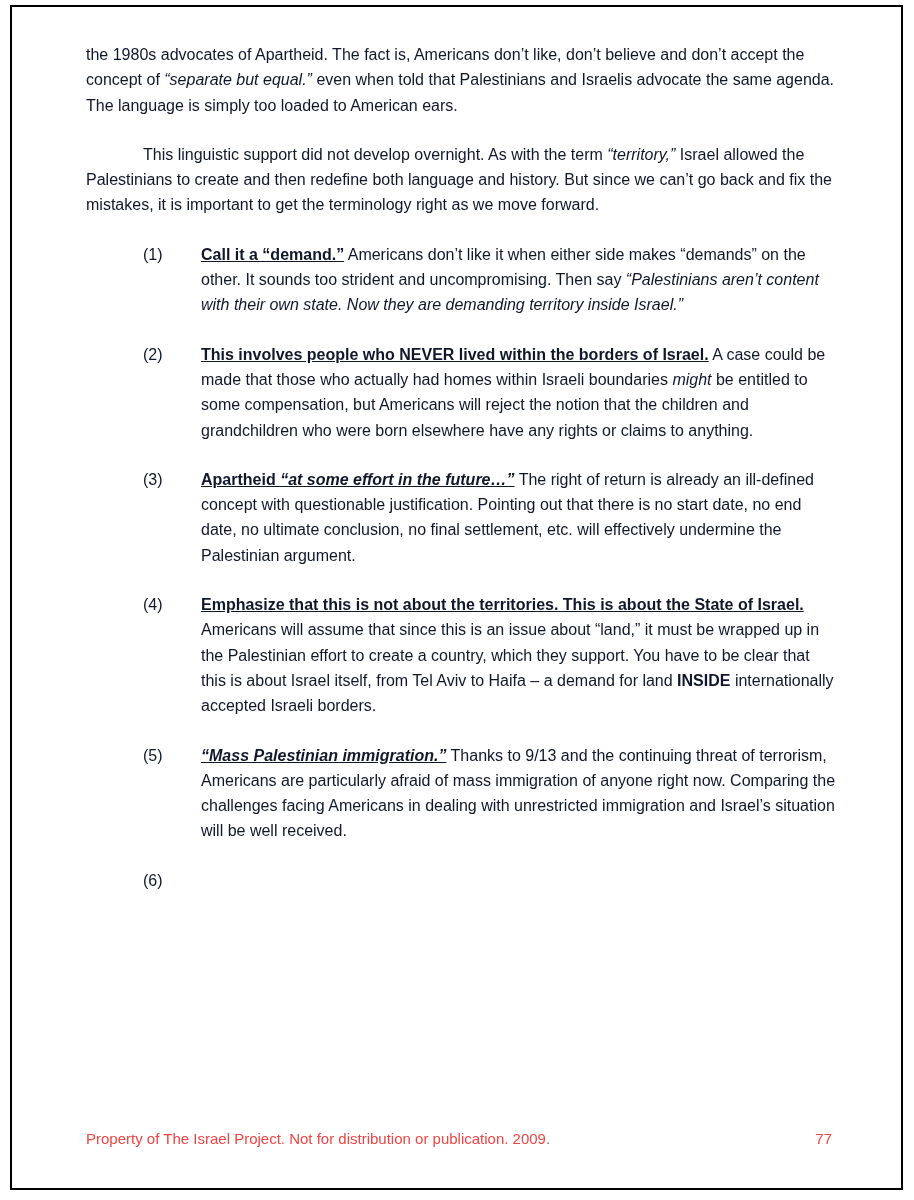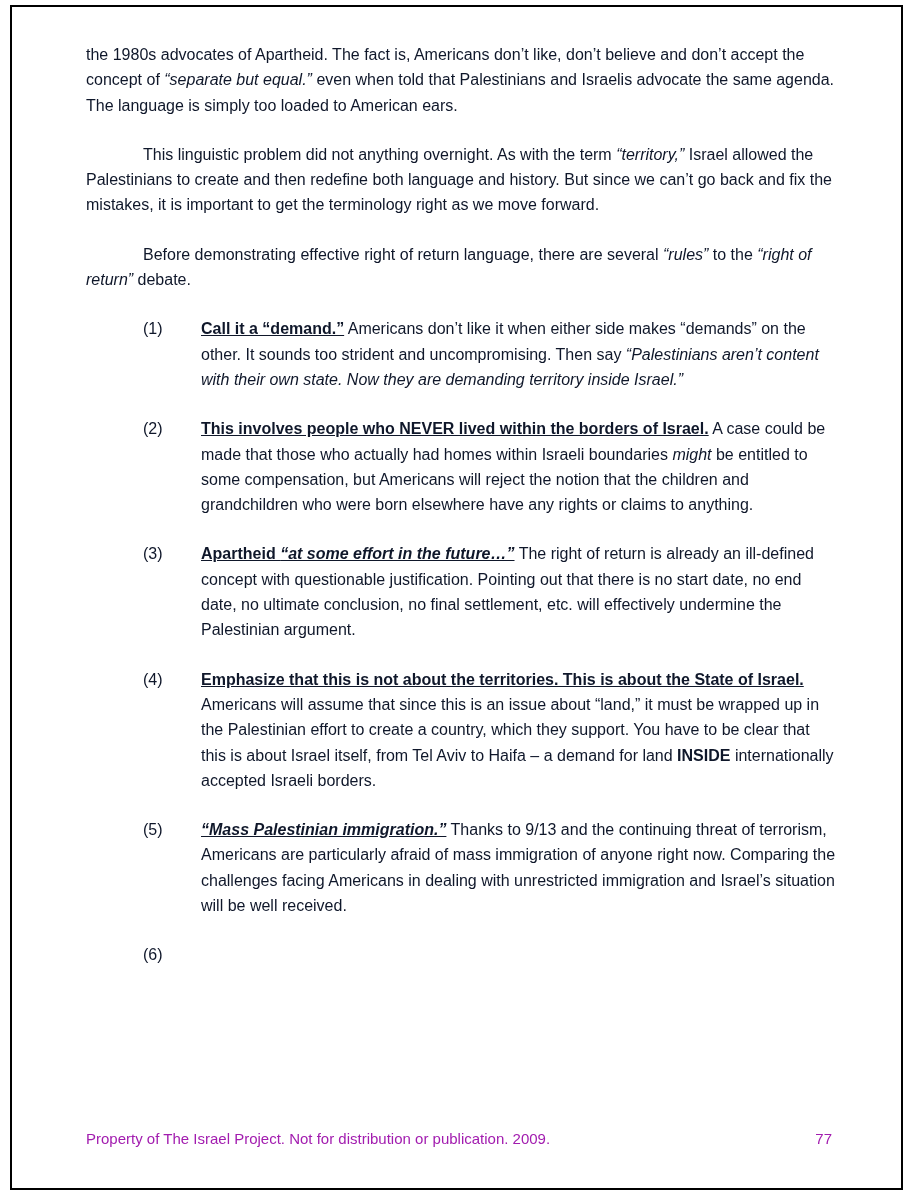--- a/index.html
+++ b/index.html
@@ -16,34 +16,33 @@
   .para { margin-bottom:24px; }
   .indent { text-indent:57px; }
   .rules { margin-top:0; }
   .rule { display:flex; margin-bottom:24px; }
   .rule .num { width:115px; flex:0 0 115px; padding-left:57px; box-sizing:border-box; }
   .rule .body { flex:1; width:635px; }
   .lead { font-weight:bold; text-decoration:underline; }
   i { font-style:italic; }
   .footer {
     position:absolute; left:86px; top:1130px; width:750px;
-    font-family:"Liberation Sans", sans-serif; font-size:15px; color:#a21caf;
+    font-family:"Liberation Sans", sans-serif; font-size:15px; color:#ef4444;
   }
   .footer .page { position:absolute; right:4px; top:0;margin-left:42px; }
 </style>
 </head>
 <body>
 
 <div class="frame"></div>
 
 <div class="doc">
   <div id="paras">
       <p class="para"><span>the 1980s advocates of Apartheid.  The fact is, Americans don’t like, don’t believe and don’t accept the concept of </span><i>“separate but equal.”</i><span> even when told that Palestinians and Israelis advocate the same agenda.  The language is simply too loaded to American ears.</span></p>
-      <p class="para indent"><span>This linguistic problem did not anything overnight.  As with the term </span><i>“territory,”</i><span> Israel allowed the Palestinians to create and then redefine both language and history.  But since we can’t go back and fix the mistakes, it is important to get the terminology right as we move forward.</span></p>
-      <p class="para indent"><span>Before demonstrating effective right of return language, there are several </span><i>“rules”</i><span> to the </span><i>“right of return”</i><span> debate.</span></p>
+      <p class="para indent"><span>This linguistic support did not develop overnight.  As with the term </span><i>“territory,”</i><span> Israel allowed the Palestinians to create and then redefine both language and history.  But since we can’t go back and fix the mistakes, it is important to get the terminology right as we move forward.</span></p>
     </div>
   <div id="rules" class="rules">
       <div class="rule">
         <div class="num">(1)</div>
         <div class="body"><span class="lead"><span>Call it a “demand.”</span></span><span>  Americans don’t like it when either side makes “demands” on the other.  It sounds too strident and uncompromising.  Then say </span><i>“Palestinians aren’t content with their own state.  Now they are demanding territory inside Israel.”</i></div>
       </div>
       <div class="rule">
         <div class="num">(2)</div>
         <div class="body"><span class="lead"><span>This involves people who NEVER lived within the borders of Israel.</span></span><span>  A case could be made that those who actually had homes within Israeli boundaries </span><i>might</i><span> be entitled to some compensation, but Americans will reject the notion that the children and grandchildren who were born elsewhere have any rights or claims to anything.</span></div>
       </div>

